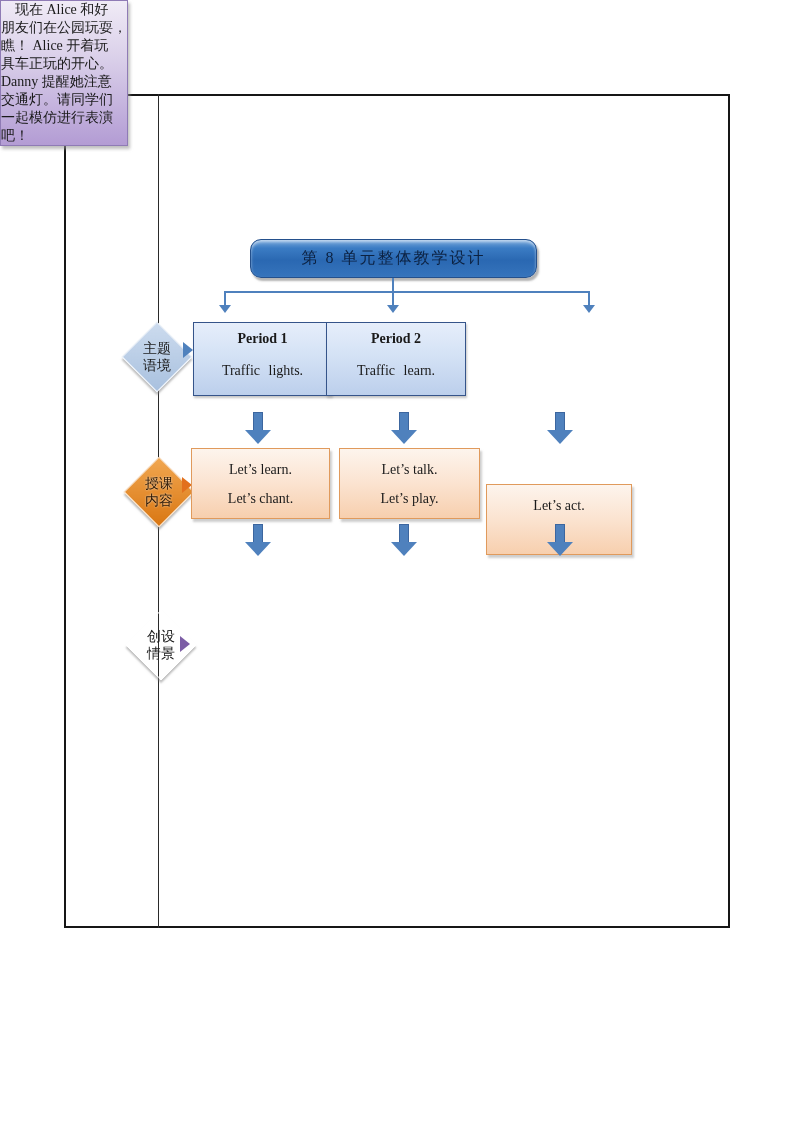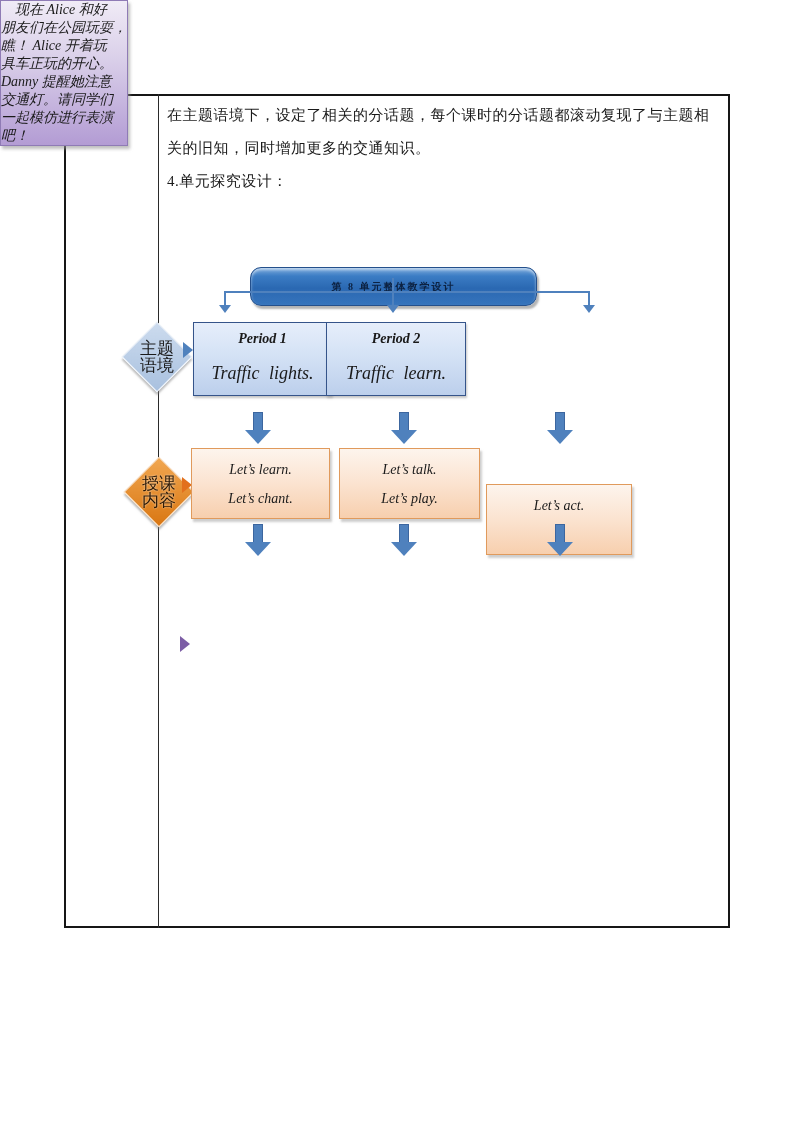--- a/index.html
+++ b/index.html
@@ -18,37 +18,37 @@
   
   .intro { position:absolute; left:167px; top:99px; width:558px; font-size:15px; line-height:33px; letter-spacing:0.5px; }
 
   
   .title-box {
     position:absolute; left:250px; top:239px; width:287px; height:39px; border-radius:11px;
     background:linear-gradient(180deg,#7aa9dc 0%,#3b7cc4 22%,#2a68b2 55%,#3674bc 100%);
     border:1px solid #24508c;
     box-shadow:2px 3px 2px rgba(130,130,130,0.6), inset 0 2px 3px rgba(255,255,255,0.55);
     display:flex; align-items:center; justify-content:center;
-    font-size:10px; font-weight:bold; color:#0c2242; letter-spacing:2px;margin-top:28px;
+    font-size:16px; font-weight:normal; color:#0c2242; letter-spacing:2px;
   }
 
   
   .cline { position:absolute; background:#4f81bd; }
   .chead { position:absolute; width:0; height:0; border-left:6px solid transparent; border-right:6px solid transparent; border-top:8px solid #4f81bd; }
 
   
-  .fbox { position:absolute; text-align:center;font-style:italic; }
+  .fbox { position:absolute; text-align:center; }
   .box-blue {
     top:322px; height:74px; border:1px solid #35548a;
     background:linear-gradient(180deg,#e6eefb 0%,#d4e2f5 45%,#bccfec 100%);
     box-shadow:1px 2px 2px rgba(150,150,150,0.55);
     padding-top:8px;
   }
   .box-blue .bt { font-weight:bold; font-size:14px; margin-bottom:16px; }
-  .box-blue .bs { font-size:18px; word-spacing:5px; }
+  .box-blue .bs { font-size:14px; word-spacing:5px; }
   .box-orange {
     top:448px; height:71px; border:1px solid #e09a5c;
     background:linear-gradient(180deg,#fdf4ed 0%,#fbe3d0 50%,#f7cfae 100%);
     box-shadow:2px 3px 2px rgba(165,165,165,0.55);
     padding-top:6px; font-size:14px; line-height:29px;
   }
   .box-purple {
     border:1px solid #8f7bb5;
     background:linear-gradient(180deg,#f0ebf6 0%,#dbd1ea 38%,#b39cd4 100%);
     box-shadow:2px 3px 3px rgba(150,150,150,0.6);
@@ -63,21 +63,21 @@
   
   .entry { position:absolute; width:0; height:0; border-top:8px solid transparent; border-bottom:8px solid transparent; }
 
   
   .diamond { position:absolute; width:72px; height:72px; display:flex; align-items:center; justify-content:center; }
   .diamond::before {
     content:""; position:absolute; inset:11px; transform:rotate(45deg);
     border:1px solid rgba(255,255,255,0.85);
     box-shadow:2px 2px 2px rgba(130,130,130,0.5);
   }
-  .diamond .dl { position:relative; z-index:1; font-size:17px; line-height:17px; text-align:center;
+  .diamond .dl { position:relative; z-index:1; font-size:14px; line-height:17px; text-align:center;
     font-family:"Liberation Sans","DejaVu Sans",sans-serif; }
   .d-blue::before   { background:linear-gradient(135deg,#ccdbee 0%,#a9c1df 100%); }
   .d-blue .dl       { color:#1a1a1a; }
   .d-orange::before { background:linear-gradient(135deg,#f1a750 0%,#d97713 100%); }
   .d-orange .dl     { color:#2b1703; text-shadow:0 0 2px rgba(255,255,255,0.75); }
   .d-purple::before { background:linear-gradient(135deg,#a astray;}
   .d-purple::before { background:linear-gradient(135deg,#a089c5 0%,#7a5aa4 100%); }
   .d-purple .dl     { color:#f3eff8; text-shadow:0 1px 2px rgba(45,25,70,0.65); }
 
   
@@ -86,42 +86,43 @@
   .sc3 { left:490px; top:558px; width:156px; height:266px; padding:9px 6px 0 9px;  line-height:32px; }
 </style>
 </head>
 <body>
 
 <div class="page">
 
   <div class="table-frame"></div>
   <div class="col-divider"></div>
 
-  <div class="intro ml">在主题语境下，设定了相关的分话题，每个课时的分话题都滚动复现了与主题相
-关的旧知，同时增加更多的交通知识。
-4.单元探究设计：</div>
 
   <div class="title-box">第 8 单元整体教学设计</div>
 
   <div class="cline" style="left:392px;top:278px;width:2px;height:14px;"></div>
   <div class="cline" style="left:224px;top:291px;width:366px;height:2px;"></div>
   <div class="cline" style="left:224px;top:292px;width:2px;height:14px;"></div>
   <div class="cline" style="left:392px;top:292px;width:2px;height:14px;"></div>
   <div class="cline" style="left:588px;top:292px;width:2px;height:14px;"></div>
   <div class="chead" style="left:219px;top:305px;"></div>
   <div class="chead" style="left:387px;top:305px;"></div>
   <div class="chead" style="left:583px;top:305px;"></div>
 
   <div class="diamond d-blue" style="left:121px;top:321px;">
     <div class="dl ml">主题
 语境</div>
   </div>
   <div class="diamond d-orange" style="left:123px;top:456px;align-items:center;">
     <div class="dl ml">授课
 内容</div>
+  </div>
+  <div class="diamond d-purple" style="left:125px;top:609px;">
+    <div class="dl ml">创设
+情景</div>
   </div>
 
   <div class="entry" style="left:183px;top:342px;border-left:10px solid #4f81bd;"></div>
   <div class="entry" style="left:182px;top:477px;border-left:10px solid #e2701d;"></div>
   <div class="entry" style="left:180px;top:636px;border-left:10px solid #7c5da5;"></div>
 
   <div class="fbox box-blue" style="left:193px;width:139px;">
     <div class="bt">Period 1</div>
     <div class="bs">Traffic lights.</div>
   </div>

